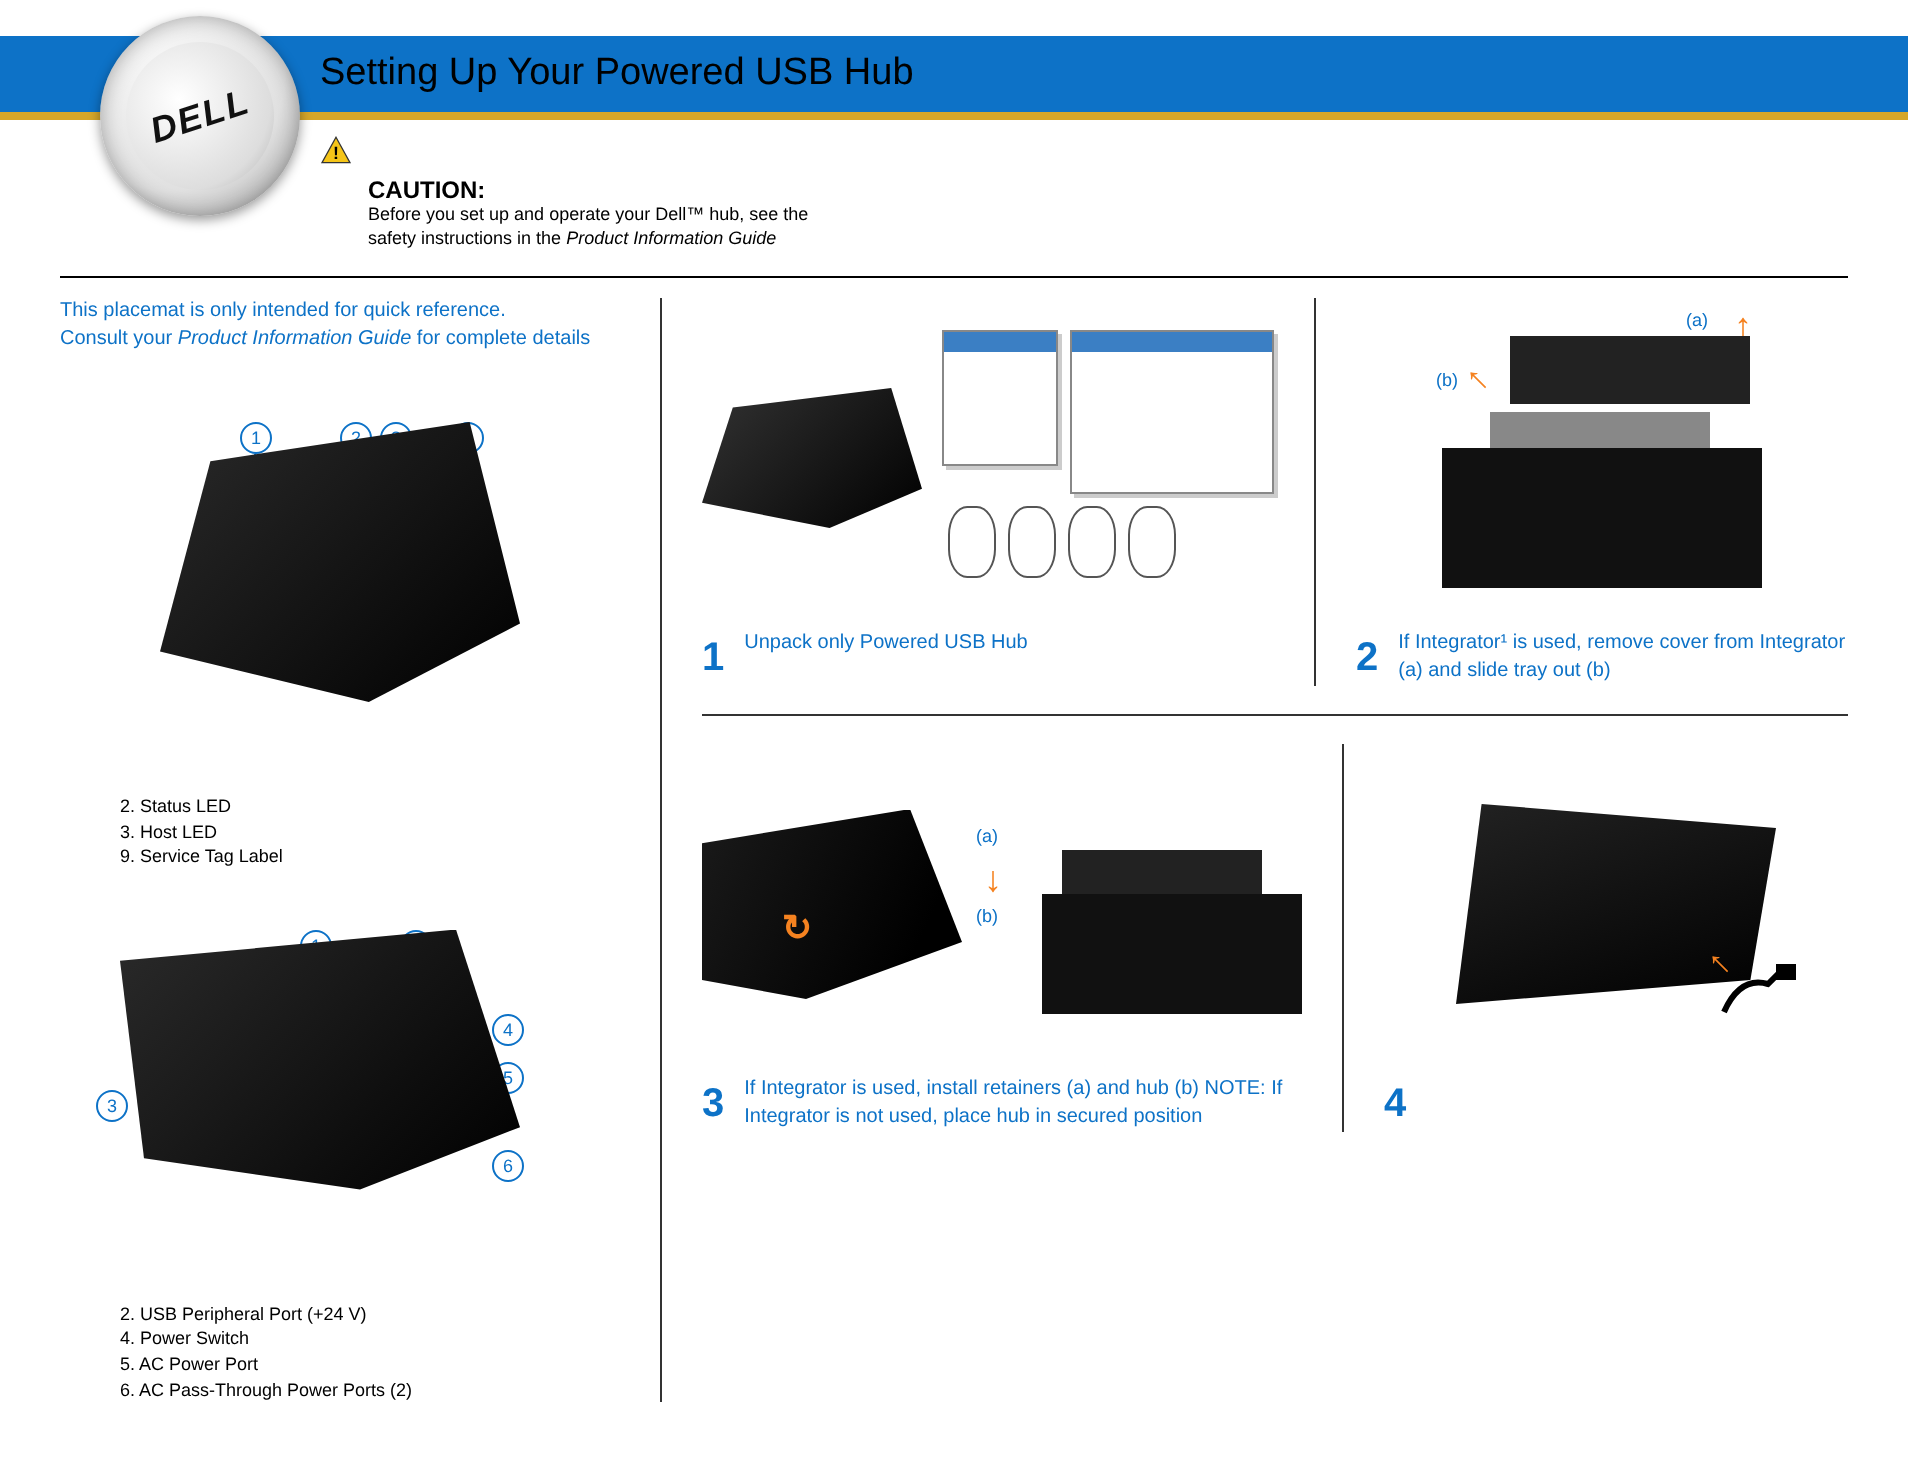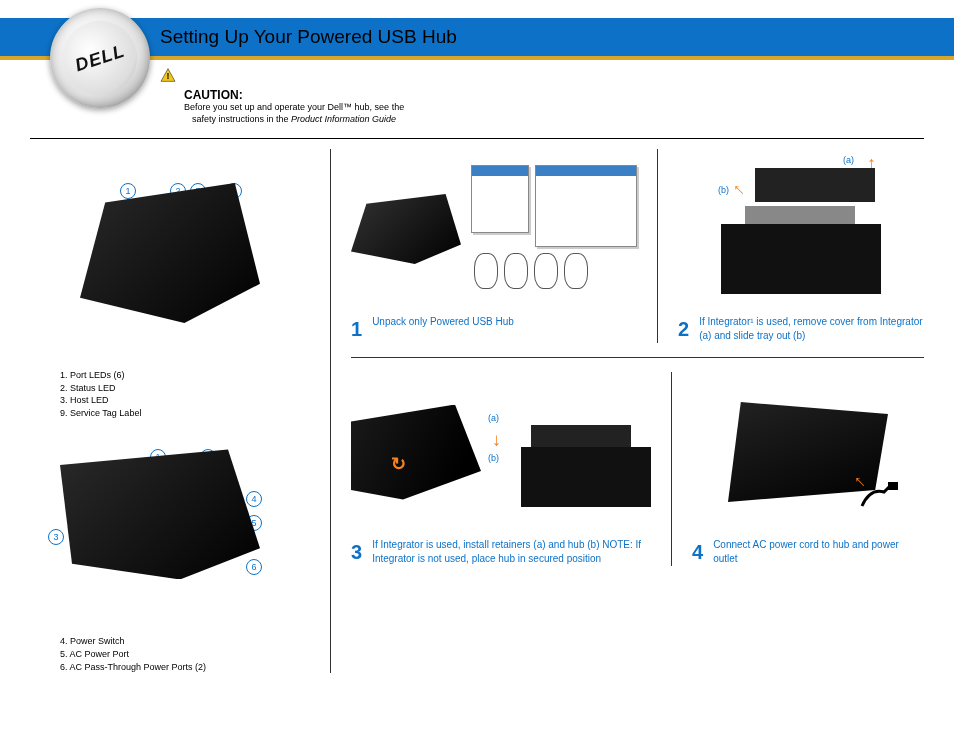--- a/index.html
+++ b/index.html
@@ -55,21 +55,21 @@
   }
   .caution-row {
     position:absolute;
     left:160px; top:50px;
     display:flex; gap:8px;
   }
   .caution-icon {
     width:16px;height:14px;
   }
   .caution-text .lbl { font-weight:bold; font-size:12px;margin-top:20px;}
-  .caution-text .sub { font-size:9px; line-height:1.3;text-align:center; }
+  .caution-text .sub { font-size:9px; line-height:1.3; }
   .divider-thin { border-top:1px solid #000; margin:0 30px; height:0;}
   .content {
     display:flex;
     padding: 10px 30px 0 30px;
     gap:0;
   }
   .col-left { width: 280px; border-right:1px solid #333; padding-right:20px;}
   .col-right { flex:1; padding-left:20px; }
   .note-blue { color:#0d72c7; font-size:10px; line-height:1.4; margin-bottom:16px;}
   .note-blue .ital { font-style:italic;}
@@ -123,51 +123,55 @@
       <div class="sub"><span>safety instructions in the </span><span style="font-style:italic">Product Information Guide</span></div>
     </div>
   </div>
 </div>
 
 <div class="caution-top-space"></div>
 <div class="divider-thin"></div>
 
 <div class="content">
   <div class="col-left">
+    <div class="note-blue">
+      <span>This placemat is only intended for quick reference.</span><br>
+      <span>Consult your </span><span class="ital">Product Information Guide</span><span> for complete details</span>
+    </div>
 
     <div style="position:relative;height:180px;">
       <div class="callout-num" style="left:90px;top:0">1</div>
       <div class="callout-num" style="left:140px;top:0">2</div>
       <div class="callout-num" style="left:160px;top:0">3</div>
       <div class="callout-num" style="left:196px;top:0">4</div>
       <div class="callout-line" style="left:97px;top:16px;height:28px;"></div>
       <div class="callout-line" style="left:147px;top:16px;height:22px;"></div>
       <div class="callout-line" style="left:167px;top:16px;height:20px;"></div>
       <div class="callout-line" style="left:203px;top:16px;height:24px;"></div>
       <div class="hub-front" style="margin:34px 0 0 50px;"></div>
     </div>
     <div class="legend">
-      <div>1. Port LEDs (6)</div>
       <div>2. Status LED</div>
       <div>3. Host LED</div>
       <div>9. Service Tag Label</div>
     </div>
 
     <div style="position:relative;height:180px;margin-top:20px;">
       <div class="callout-num" style="left:120px;top:0">1</div>
       <div class="callout-num" style="left:170px;top:0">2</div>
       <div class="callout-num" style="left:18px;top:80px">3</div>
       <div class="callout-num" style="left:216px;top:42px">4</div>
       <div class="callout-num" style="left:216px;top:66px">5</div>
       <div class="callout-num" style="left:216px;top:110px">6</div>
       <div class="callout-line" style="left:127px;top:16px;height:24px;"></div>
       <div class="callout-line" style="left:177px;top:16px;height:20px;"></div>
       <div class="hub-back" style="margin:30px 0 0 30px;"></div>
     </div>
     <div class="legend">
+      <div>2. USB Peripheral Port (+24 V)</div>
       <div>4. Power Switch</div>
       <div>5. AC Power Port</div>
       <div>6. AC Pass-Through Power Ports (2)</div>
     </div>
   </div>
 
   <div class="col-right">
 
     <div class="step-row">
       <div class="step-cell">
@@ -236,19 +240,18 @@
         <div class="step-img-area" style="position:relative;">
           <div class="hub-angle"></div>
           <span class="arrow-up" style="position:absolute;right:60px;bottom:40px;transform:rotate(-45deg);">↑</span>
           <svg class="plug-cord" viewBox="0 0 40 30" style="position:absolute;right:24px;bottom:24px;">
               <path d="M2 28 Q 10 10 24 14 L 30 8" stroke="#000" stroke-width="3" fill="none"></path>
               <rect x="28" y="4" width="10" height="8" fill="#000"></rect>
             </svg>
         </div>
         <div class="step-caption">
           <span class="step-num">4</span>
-          <span>Connect AC power cord to hub and power outlet</span>
         </div>
       </div>
     </div>
 
   </div>
 </div>
 
 </body></html>

